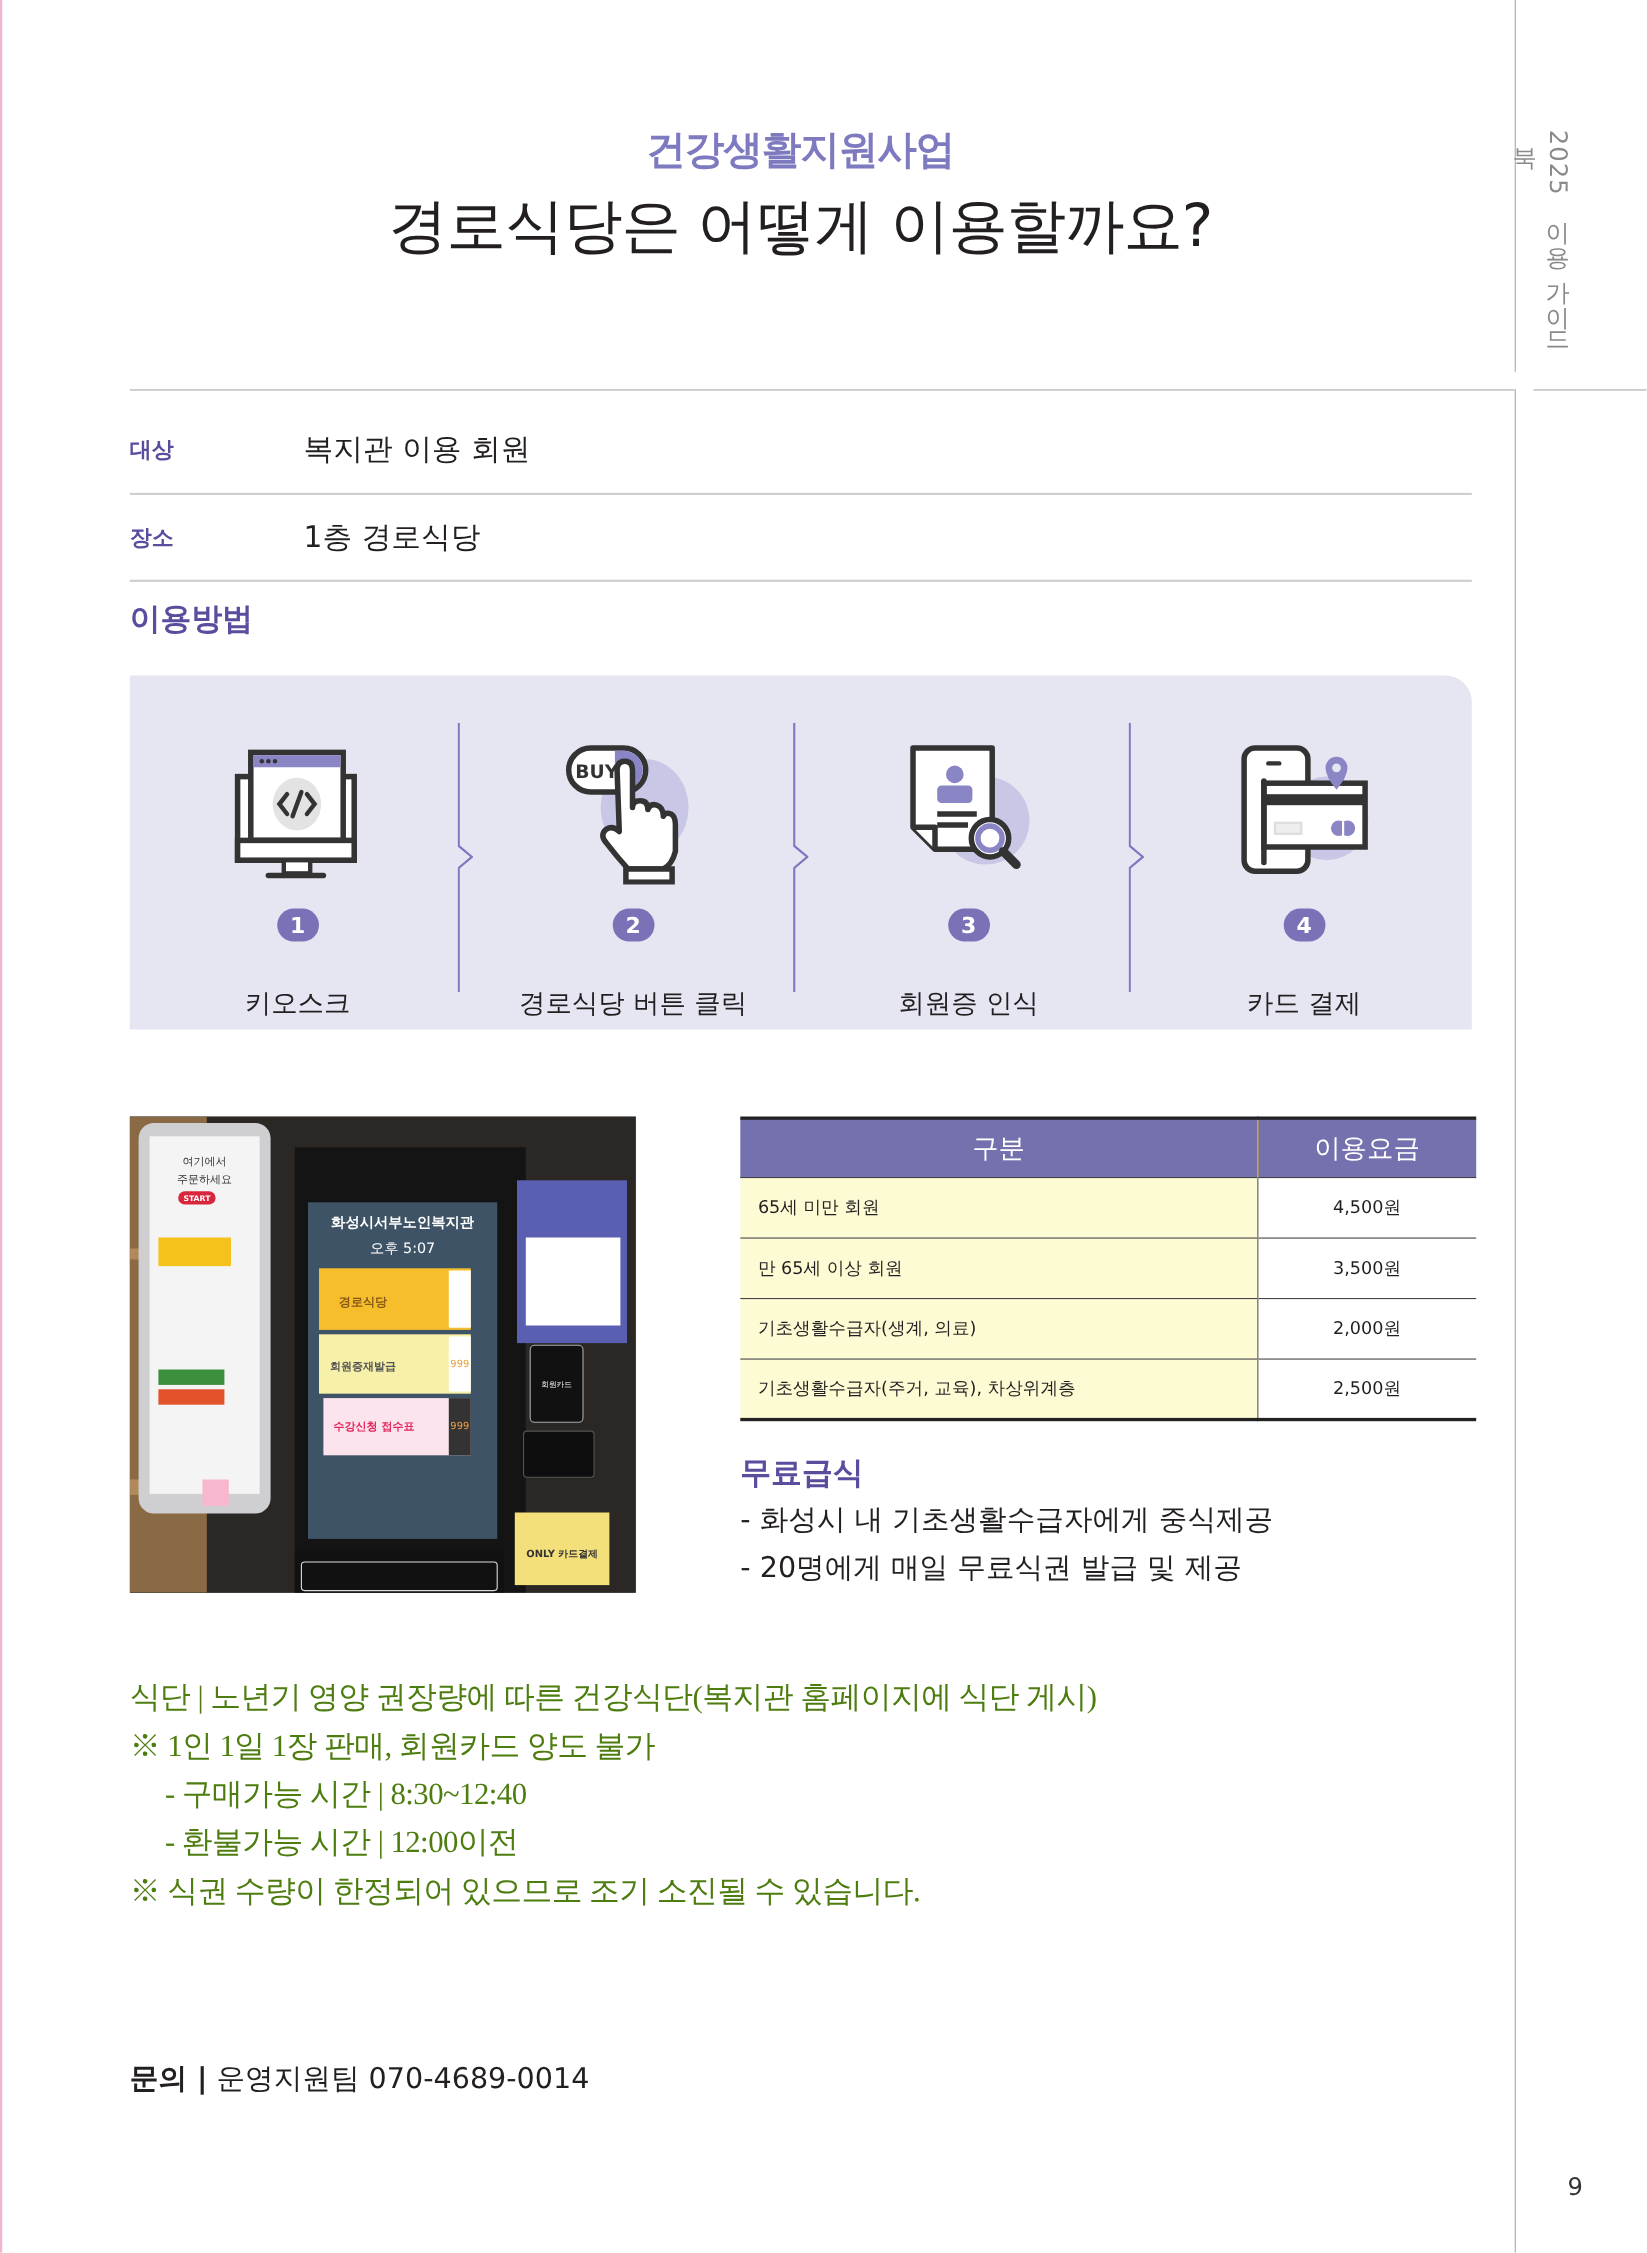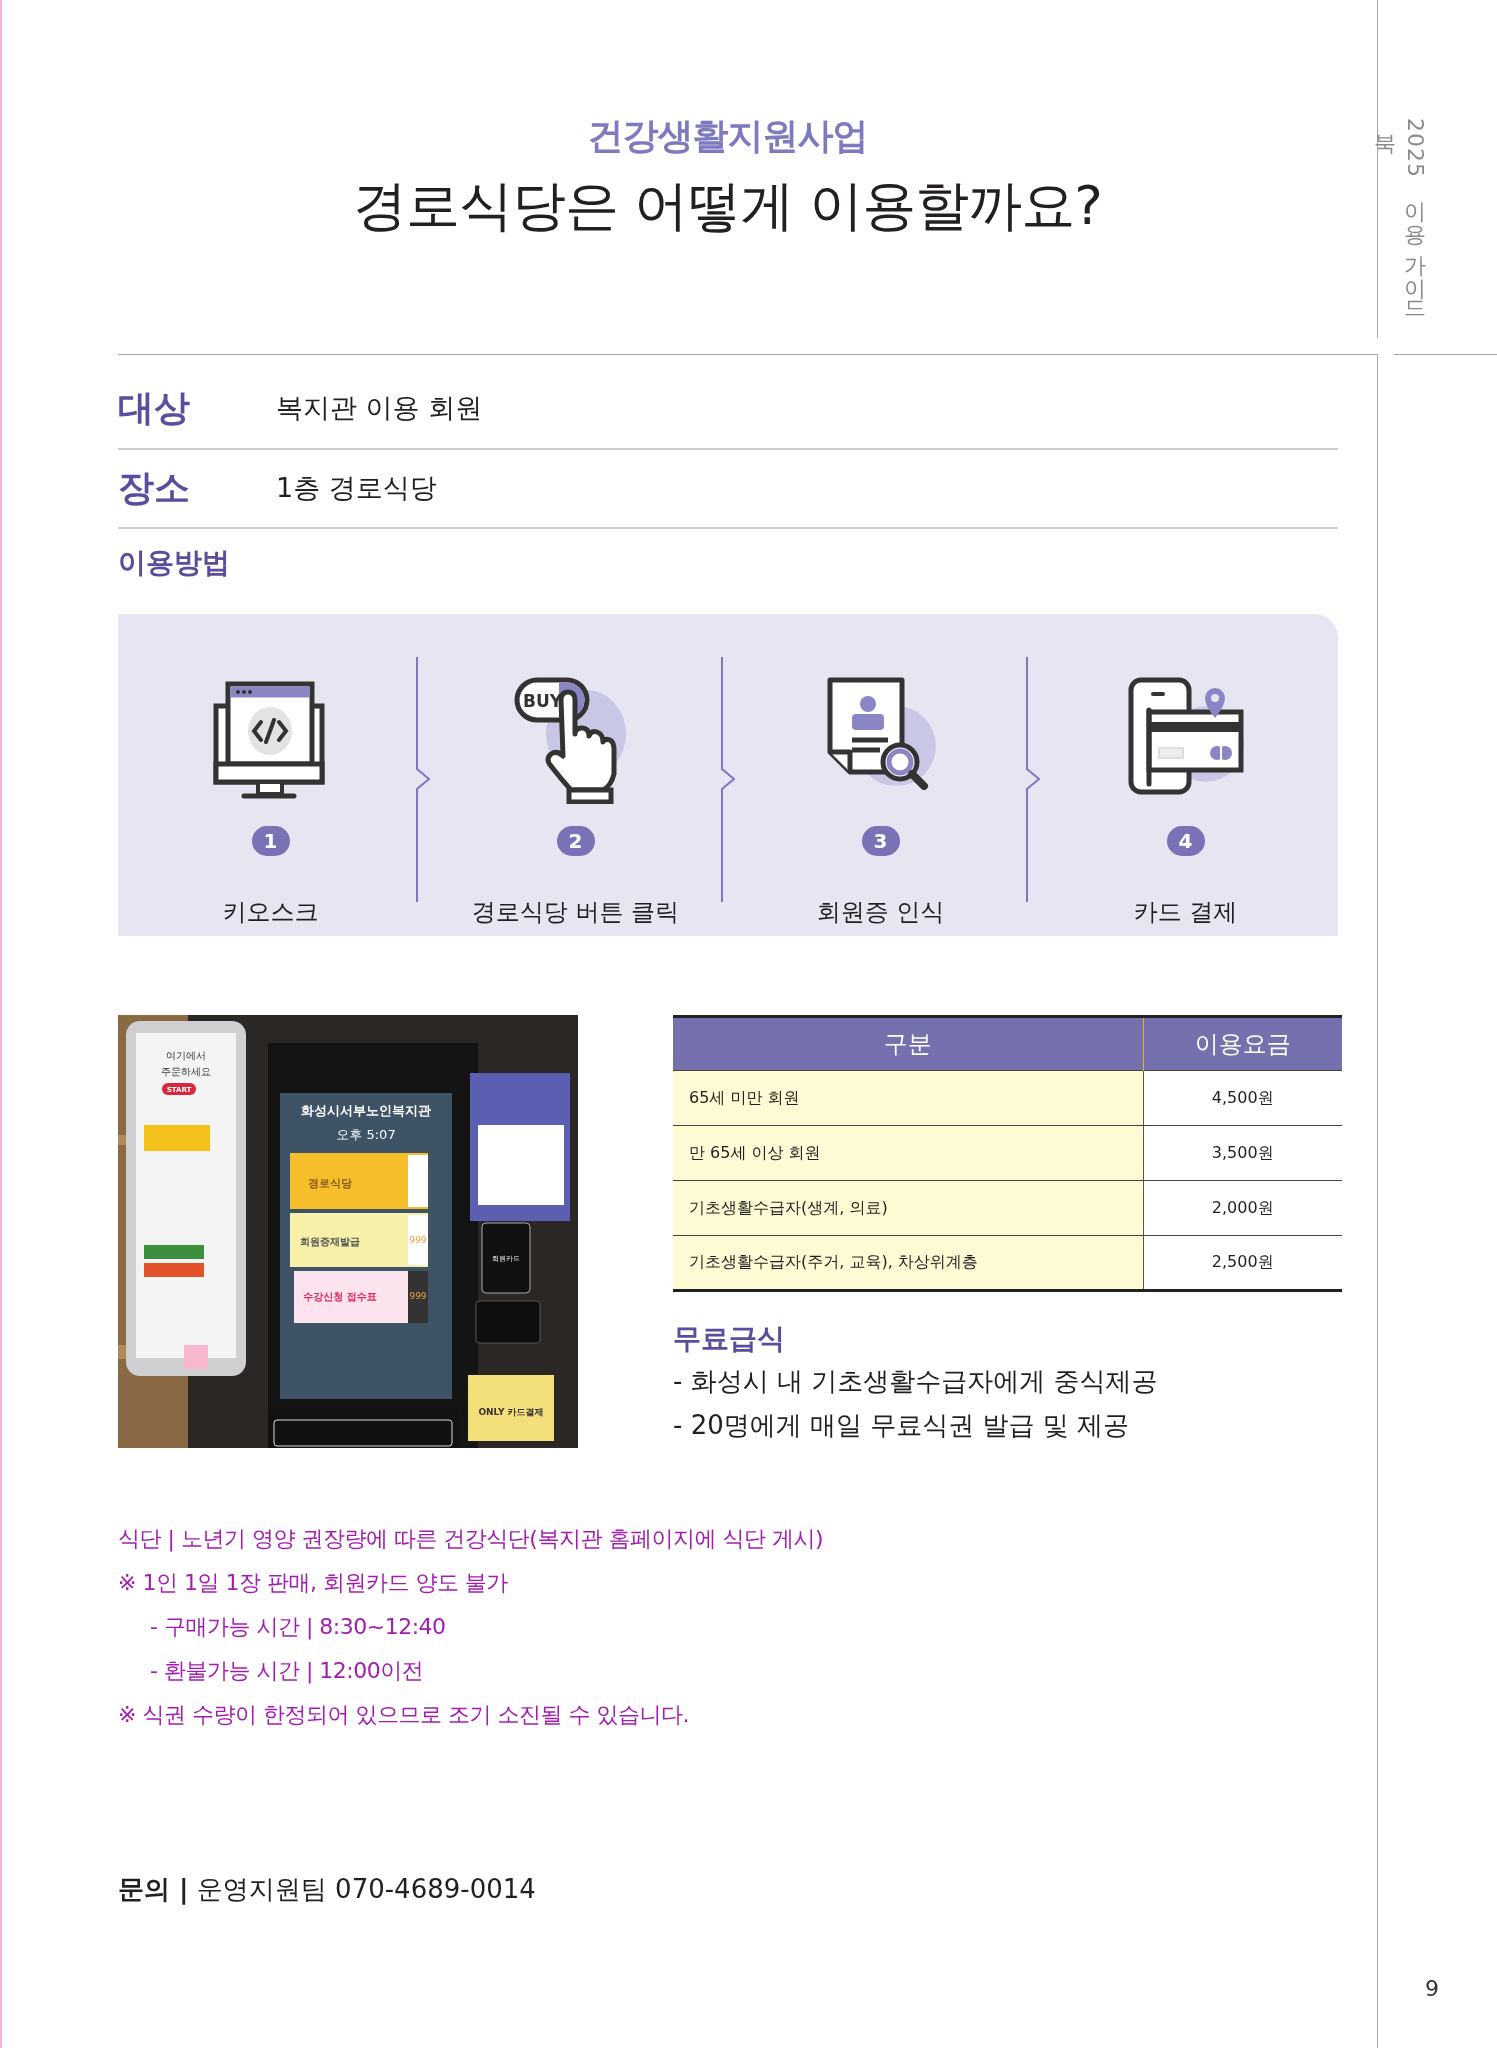--- a/index.html
+++ b/index.html
@@ -18,21 +18,21 @@
   .page-number { position: absolute; left: 1425px; top: 1976px; font-size: 22px; color: #333; }
 
   
   .kicker { position: absolute; left: 0; width: 1455px; top: 112px; text-align: center;
             font-size: 36px; font-weight: bold; color: #7e7ac0; letter-spacing: -1px; }
   .title { position: absolute; left: 0; width: 1455px; top: 170px; text-align: center;
            font-size: 54px; color: #231f20; letter-spacing: -1px; }
 
   
   .info-row { position: absolute; left: 118px; width: 1220px; height: 80px; display: flex; align-items: center; }
-  .info-row .lbl { width: 158px; font-size: 36px; font-weight: bold; color: #5b4c9e; }
+  .info-row .lbl { width: 158px; font-size: 20px; font-weight: bold; color: #5b4c9e; }
   .info-row .val { font-size: 27px; color: #231f20; }
   .row-div { position: absolute; left: 118px; width: 1220px; height: 2px; background: #cfcfcf; }
   .section-h { position: absolute; left: 118px; top: 544px; font-size: 28px; font-weight: bold; color: #5b4c9e; }
 
   
   .steps { position: absolute; left: 118px; top: 614px; width: 1220px; height: 322px;
            background: #e6e6f3; border-top-right-radius: 24px; }
   .step { position: absolute; top: 0; width: 305px; height: 322px; }
   .step .icon { position: absolute; left: 50%; top: 60px; transform: translateX(-50%); width: 130px; height: 130px; }
   .step .num { position: absolute; left: 50%; top: 212px; transform: translateX(-50%);
@@ -49,21 +49,21 @@
                border-top: 3px solid #222; border-bottom: 3px solid #222; }
   .fee-table th { background: #7471ae; color: #fff; font-weight: normal; font-size: 24px; height: 54px; }
   .fee-table th:first-child { width: 470px; border-right: 1px solid #eab308; margin-top: 31px; }
   .fee-table td { height: 55px; font-size: 16px; border-top: 1px solid #444; }
   .fee-table td.cat { background: #fdfbd4; padding-left: 16px; border-right: 1px solid #555; }
   .fee-table td.price { background: #fff; text-align: center; }
 
   .free-h { position: absolute; left: 673px; top: 1320px; font-size: 28px; font-weight: bold; color: #5b4c9e; }
   .free-line { position: absolute; left: 673px; font-size: 26px; color: #231f20; }
 
-  .note { position: absolute; left: 118px; font-size: 22px; color: #a21caf; letter-spacing: -0.5px; }
+  .note { position: absolute; left: 118px; font-size: 28px; color: #4d7c0f; letter-spacing: -0.5px; font-family: Liberation Serif, serif; }
   .note.indent { left: 150px; }
 
   .contact { position: absolute; left: 118px; top: 1872px; font-size: 26px; color: #231f20; }
   .contact b { font-weight: bold; }
 </style>
 </head>
 <body>
 
 <div class="left-edge"></div>
 <div class="vline-top"></div>

